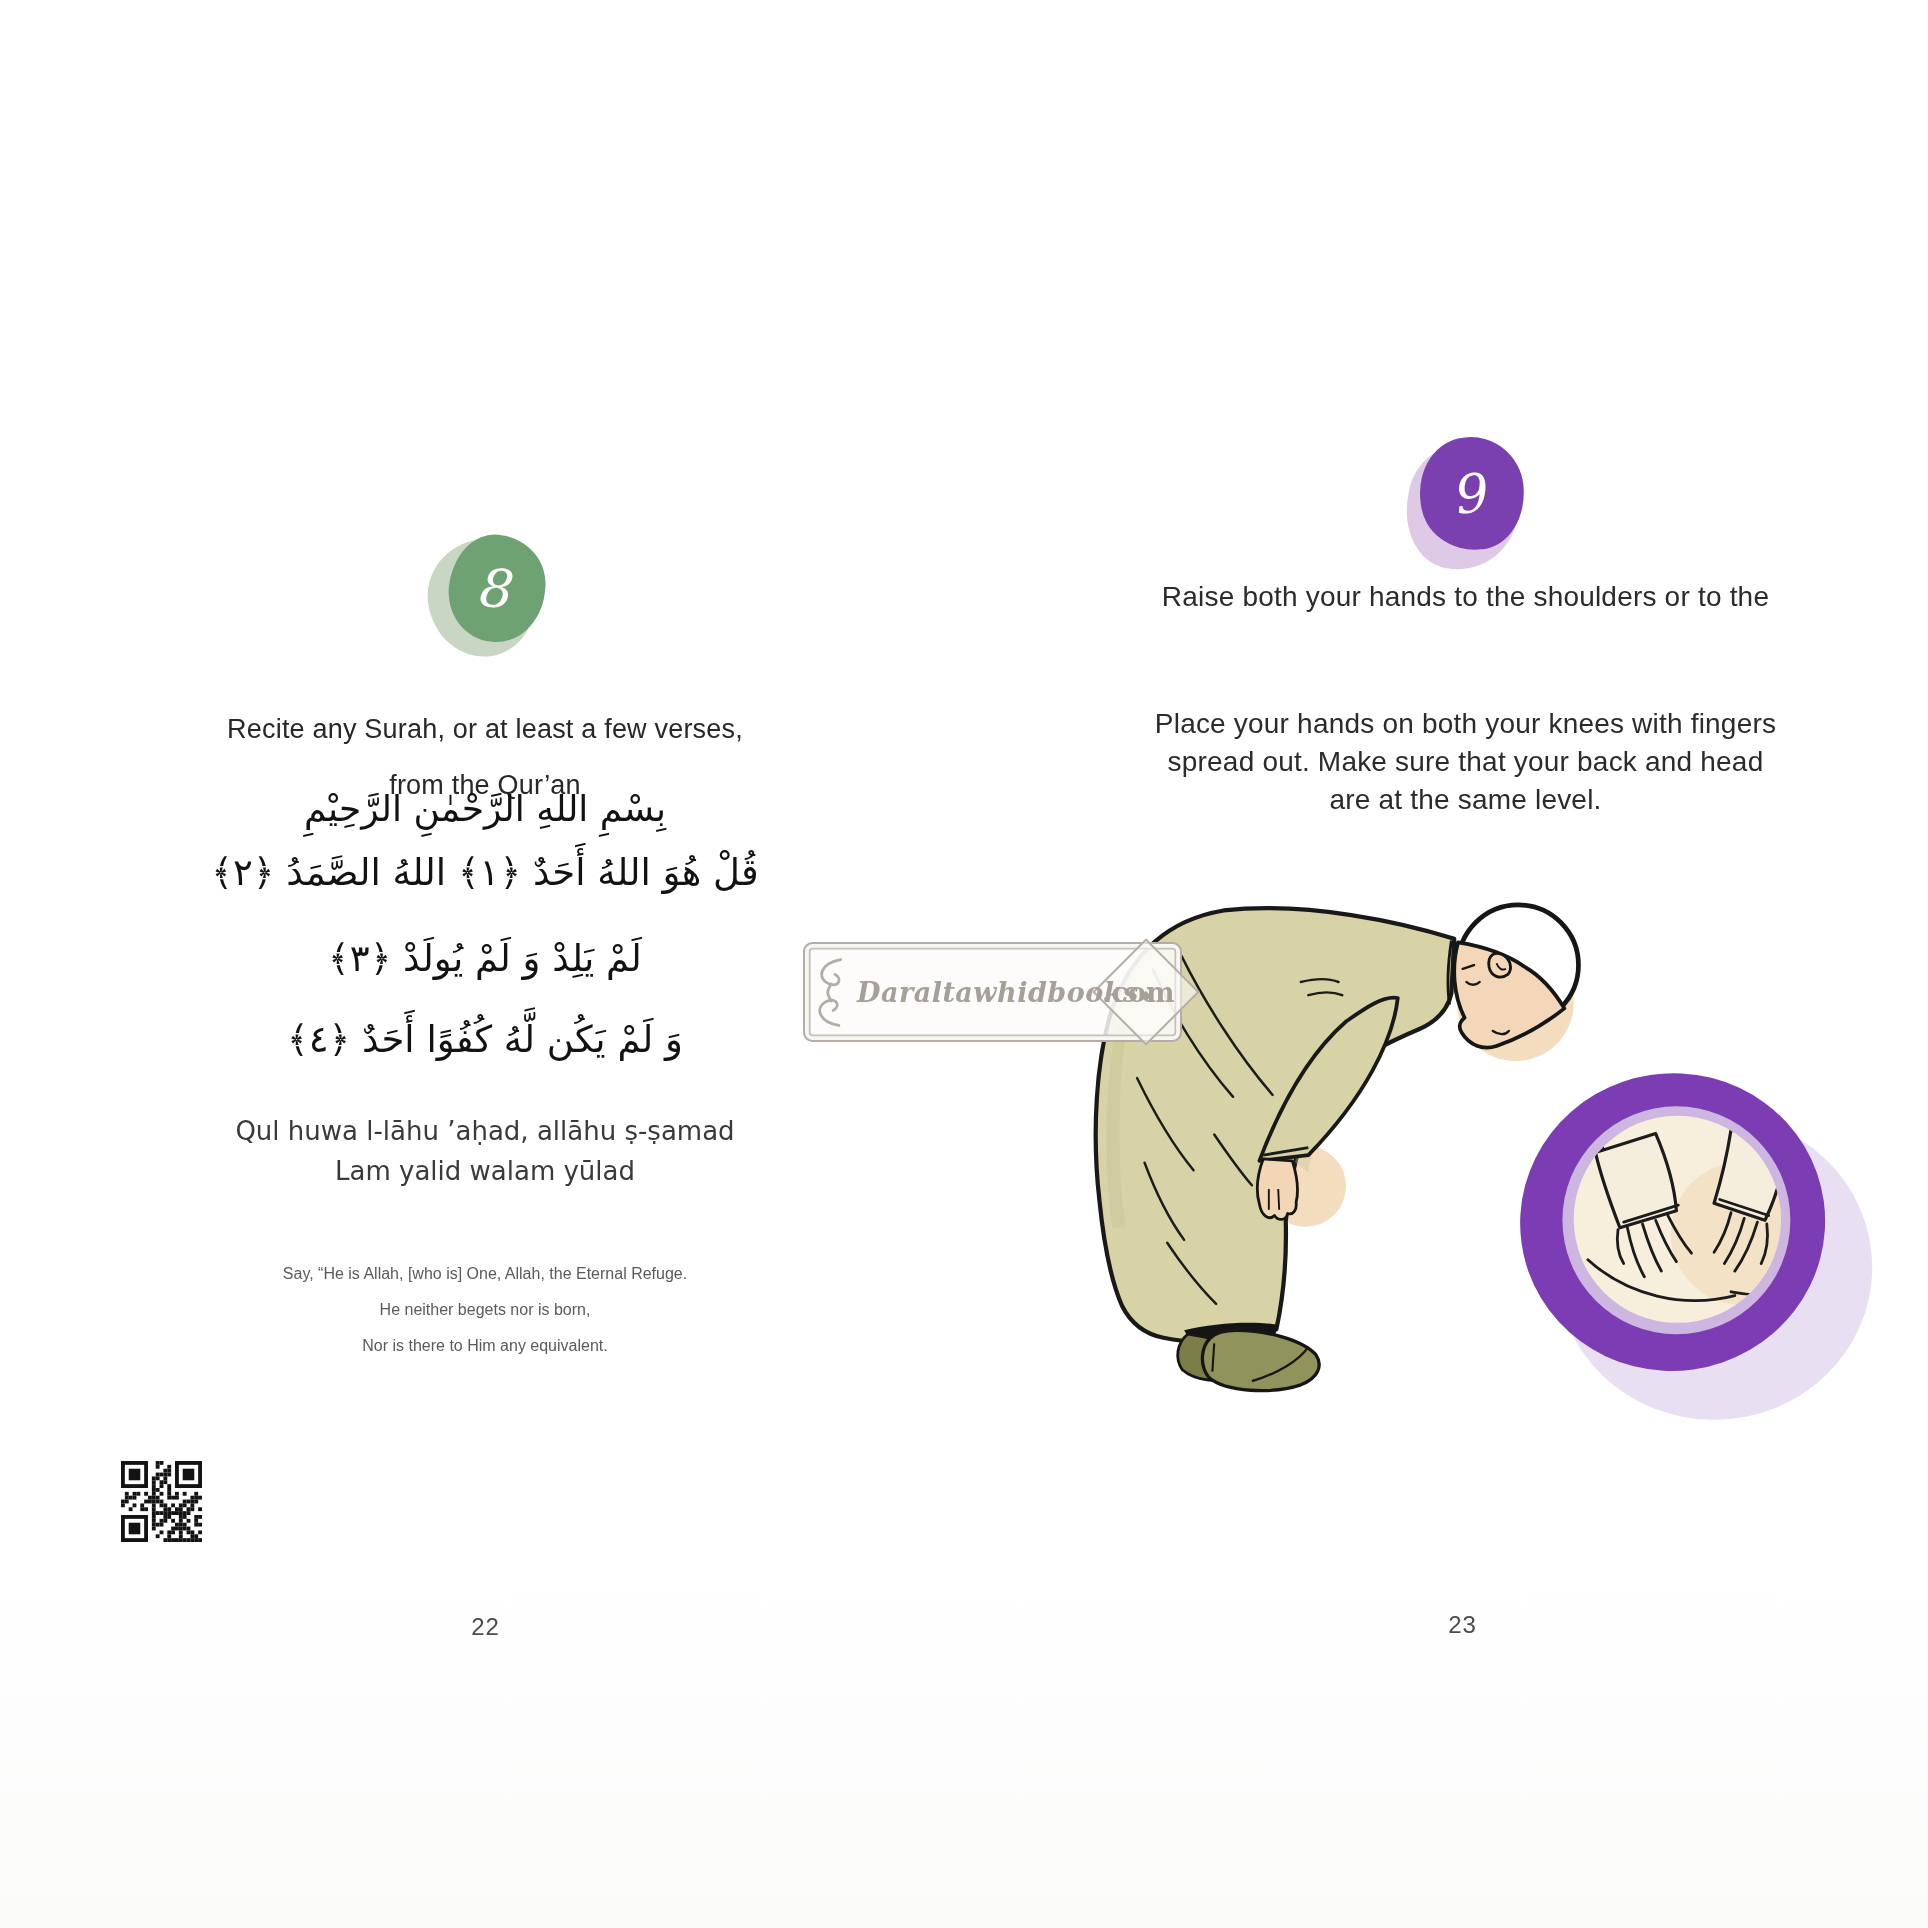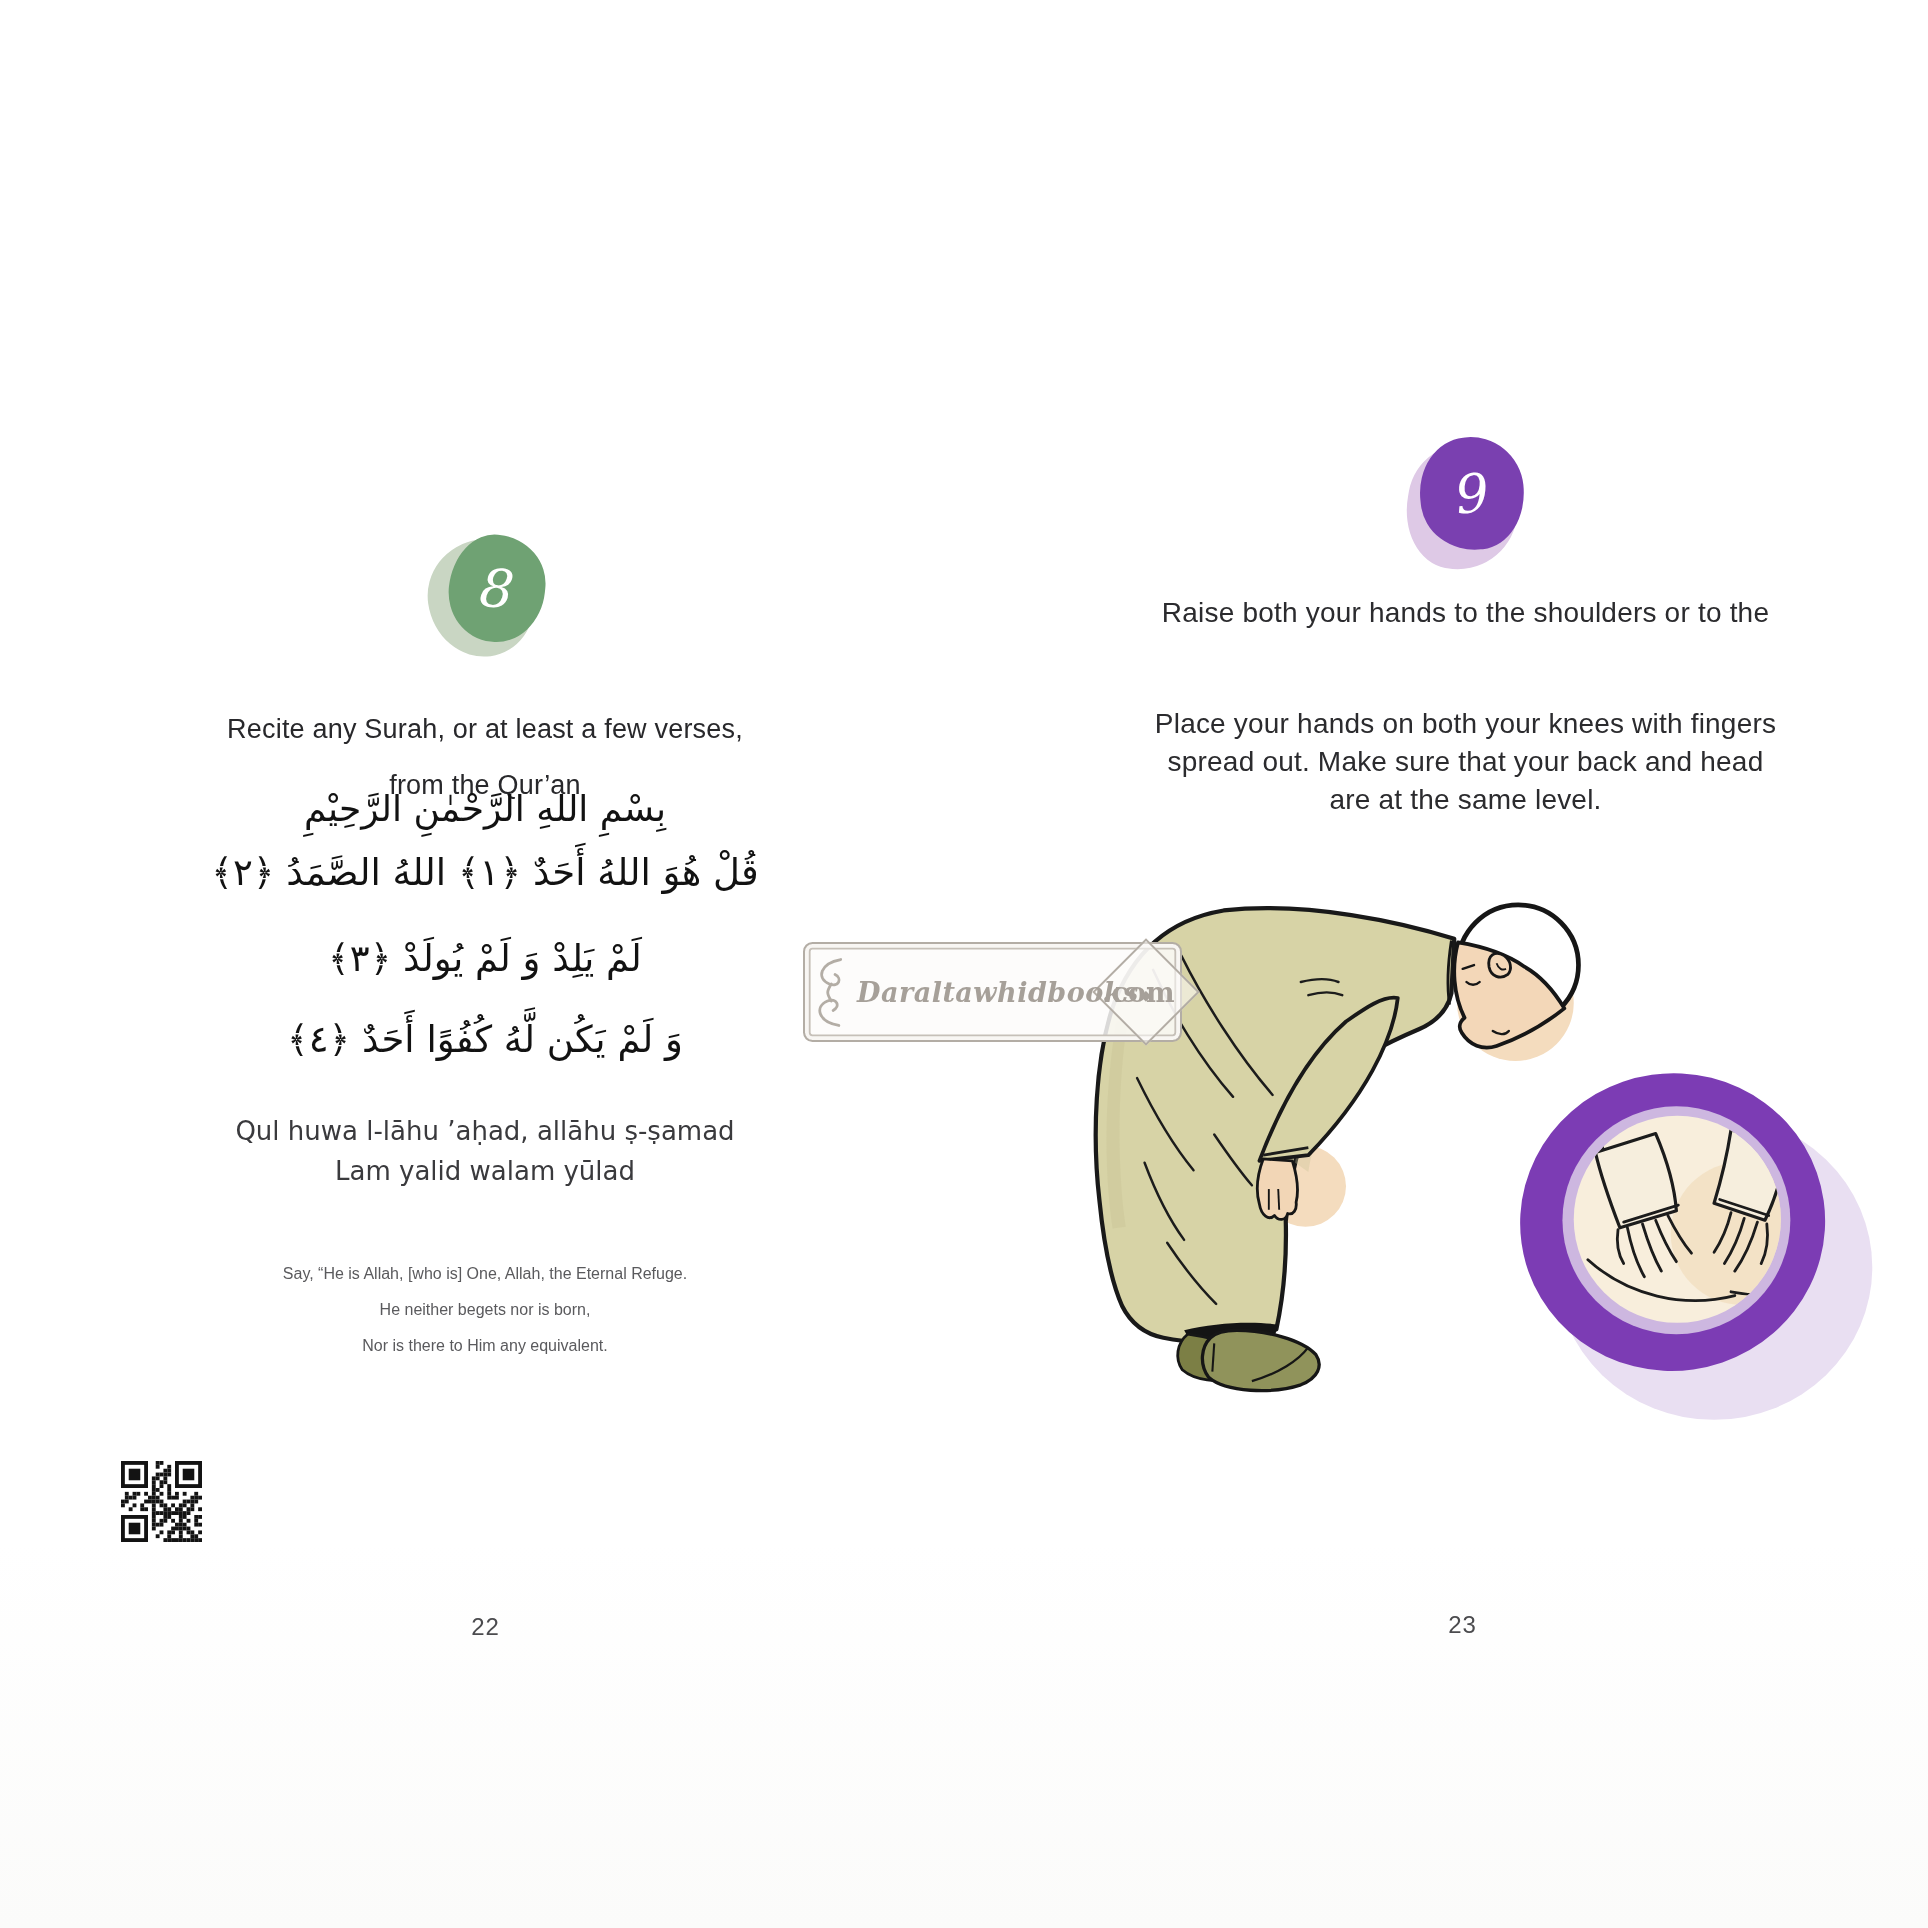--- a/index.html
+++ b/index.html
@@ -244,21 +244,21 @@
 
   <section>
 
     <div class="badge" style="left:1405px;top:431px;width:130px;height:143px;">
       <div class="blob blob-light9"></div>
       <div class="blob blob-dark9">
         <span class="badge-num">9</span>
       </div>
     </div>
 
-    <div class="abs ctr" style="left:1089px;top:594px;width:753px;">
+    <div class="abs ctr" style="left:1089px;top:578px;width:753px;">
       <div class="para-line">Raise both your hands to the shoulders or to the</div>
     </div>
 
     <div class="abs ctr" style="left:1089px;top:705px;width:753px;">
       <div class="para-line">Place your hands on both your knees with fingers</div>
       <div class="para-line">spread out. Make sure that your back and head</div>
       <div class="para-line">are at the same level.</div>
     </div>
 
     <svg class="abs" style="left:1026px;top:880px;" width="640" height="556" viewBox="0 0 680 590">

